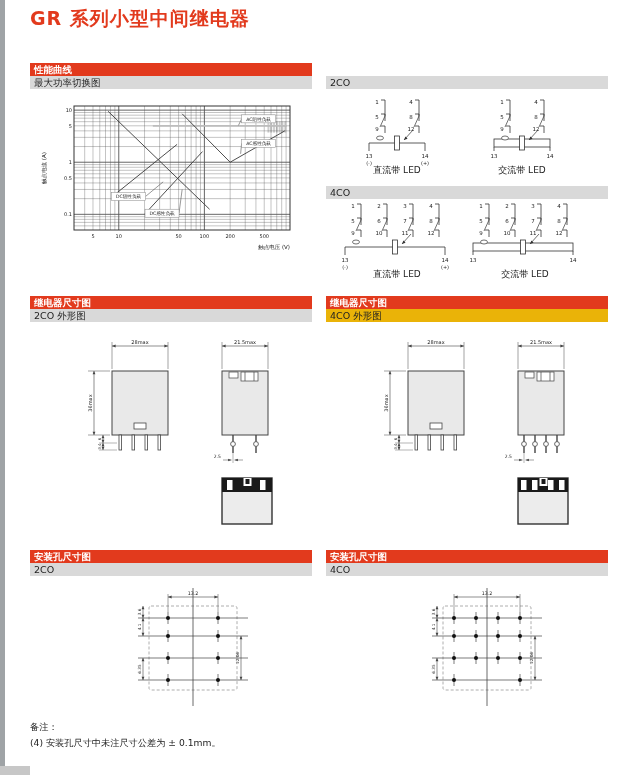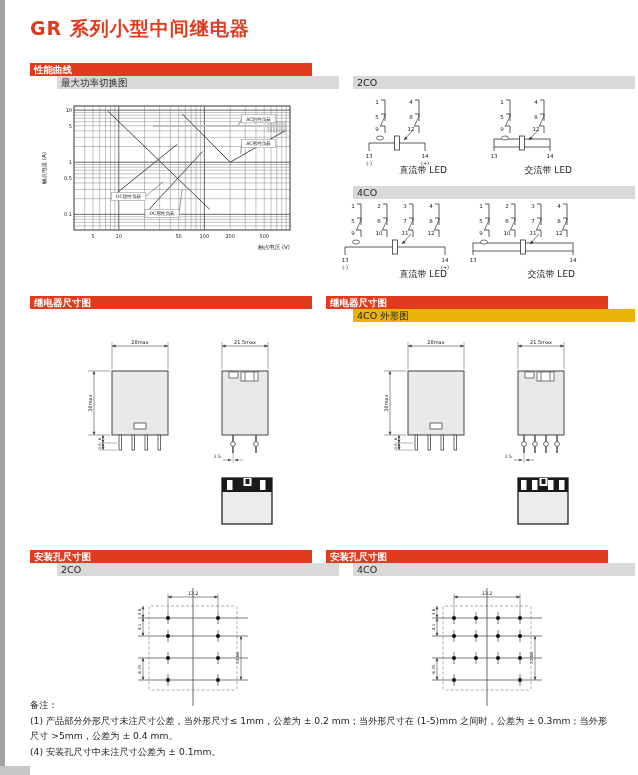--- a/index.html
+++ b/index.html
@@ -4,35 +4,35 @@
 <style>
   html,body{margin:0;padding:0;background:#fff;}
   .page{position:relative;width:638px;height:775px;background:#fff;overflow:hidden;
         font-family:"DejaVu Sans","Liberation Sans",sans-serif;color:#222;}
   .edge-strip{position:absolute;left:0;top:0;width:5px;height:775px;background:#9fa3a6;}
   .footer-box{position:absolute;left:0;top:766px;width:30px;height:9px;background:#c7c7c7;}
   .title{position:absolute;left:30px;top:6px;font-size:19px;font-weight:bold;letter-spacing:1px;}
   .bar{position:absolute;height:13px;line-height:13px;font-size:9.5px;padding-left:4px;
        box-sizing:border-box;white-space:nowrap;}
   .bar-red{color:#fff;font-weight:bold;}
-  .bar-gray{color:#222;margin-left:27px;}
+  .bar-gray{color:#222;}
   .col-l{left:30px;width:282px;}
   .col-r{left:326px;width:282px;}
   .abs{position:absolute;}
-  .caption{position:absolute;font-size:9px;color:#222;text-align:right;width:100px;}
-  .notes{position:absolute;left:30px;top:697px;width:586px;font-size:9.2px;line-height:1.7;color:#222;}
+  .caption{position:absolute;font-size:9px;color:#222;text-align:center;width:100px;}
+  .notes{position:absolute;left:30px;top:719px;width:586px;font-size:9.2px;line-height:1.7;color:#222;}
   svg{display:block;}
   text{font-family:"DejaVu Sans","Liberation Sans",sans-serif;}
 </style>
 </head>
 <body>
 
 <div class="page">
   <div class="edge-strip"></div>
-  <div class="title" style="color: rgb(226, 58, 29); margin-top: 10px;">GR 系列小型中间继电器</div>
+  <div class="title" style="color: rgb(226, 58, 29);">GR 系列小型中间继电器</div>
 
   <div class="bar bar-red col-l" style="top: 63px; background: rgb(226, 58, 29);">性能曲线</div>
   <div class="bar bar-gray col-l" style="top: 76px; background: rgb(217, 217, 217);">最大功率切换图</div>
   <div class="bar bar-gray col-r" style="top: 76px; background: rgb(217, 217, 217);">2CO</div>
 
   <svg id="perf-chart" class="abs" style="left:38px;top:100px" width="262" height="168">
       <line x1="230.44074501463334" y1="21.308546707967054" x2="230.44074501463334" y2="32.62009976897471" stroke="#cfcfcf" stroke-width="2"></line>
       <line x1="233.2417544719458" y1="21.308546707967054" x2="233.2417544719458" y2="32.62009976897471" stroke="#cfcfcf" stroke-width="2"></line>
       <line x1="236.04276392925829" y1="21.308546707967054" x2="236.04276392925829" y2="32.62009976897471" stroke="#cfcfcf" stroke-width="2"></line>
       <line x1="238.84377338657075" y1="21.308546707967054" x2="238.84377338657075" y2="32.62009976897471" stroke="#cfcfcf" stroke-width="2"></line>
@@ -252,20 +252,21 @@
       <path d="M 65 44 l1.4 -3.4 l2.2 2.2 z" fill="#333"></path>
       <line x1="8" y1="51" x2="8" y2="55" stroke="#333" stroke-width="0.8"></line>
       <line x1="108" y1="51" x2="108" y2="55" stroke="#333" stroke-width="0.8"></line>
       <text x="8" y="62" font-size="5.5" fill="#222" text-anchor="middle">13</text>
       <text x="108" y="62" font-size="5.5" fill="#222" text-anchor="middle">14</text>
     </svg>
   <div class="caption" style="left:347px;top:268px">直流带 LED</div>
   <div class="caption" style="left:475px;top:268px">交流带 LED</div>
 
   <div class="bar bar-red col-l" style="top: 296px; background: rgb(226, 58, 29);">继电器尺寸图</div>
+  <div class="bar bar-gray col-l" style="top: 309px; background: rgb(217, 217, 217);">2CO 外形图</div>
   <div class="bar bar-red col-r" style="top: 296px; background: rgb(226, 58, 29);">继电器尺寸图</div>
   <div class="bar bar-gray col-r" style="top: 309px; background: #eab308;">4CO 外形图</div>
 
   <svg id="out2" class="abs" style="left:72px;top:326px" width="270" height="200">
       <rect x="40" y="45" width="56" height="64" fill="#e9e9e9" stroke="#444" stroke-width="1"></rect>
       <line x1="40" y1="43" x2="40" y2="16" stroke="#444" stroke-width="0.5"></line>
       <line x1="96" y1="43" x2="96" y2="16" stroke="#444" stroke-width="0.5"></line>
       <line x1="40" y1="20" x2="96" y2="20" stroke="#444" stroke-width="0.6"></line>
       <path d="M 40 20 l3.6 -1.4 v2.8 z" fill="#444"></path>
       <path d="M 96 20 l-3.6 -1.4 v2.8 z" fill="#444"></path>
@@ -488,18 +489,17 @@
       <path d="M 25 98 l-1.4 -3.2 h2.8 z" fill="#444"></path>
       <text x="22.5" y="87" text-anchor="middle" font-size="4.2" fill="#222" transform="rotate(-90 22.5 87)">6.35</text>
       <line x1="123" y1="54" x2="123" y2="98" stroke="#444" stroke-width="0.6"></line>
       <path d="M 123 54 l-1.4 3.2 h2.8 z" fill="#444"></path>
       <path d="M 123 98 l-1.4 -3.2 h2.8 z" fill="#444"></path>
       <text x="120.5" y="76" text-anchor="middle" font-size="4.2" fill="#222" transform="rotate(-90 120.5 76)">12.06</text>
     </svg>
 
   <div class="notes">
     <div>备注：</div>
-    <div>(1) 产品部分外形尺寸未注尺寸公差，当外形尺寸≤ 1mm，公差为 ± 0.2 mm；当外形尺寸在 (1-5)mm 之间时，公差为 ± 0.3mm；当外形尺寸 &gt;5mm，公差为 ± 0.4 mm。</div>
     <div>(4) 安装孔尺寸中未注尺寸公差为 ± 0.1mm。</div>
   </div>
 
   <div class="footer-box"></div>
 </div>
 
 </body></html>

